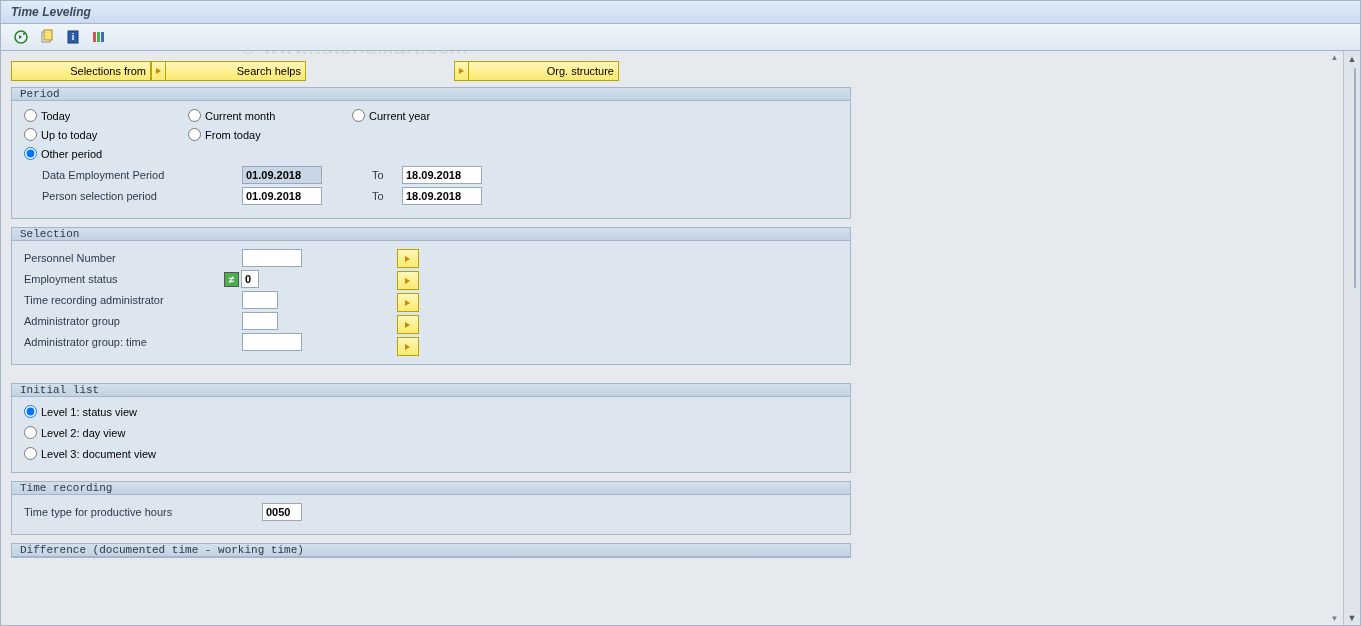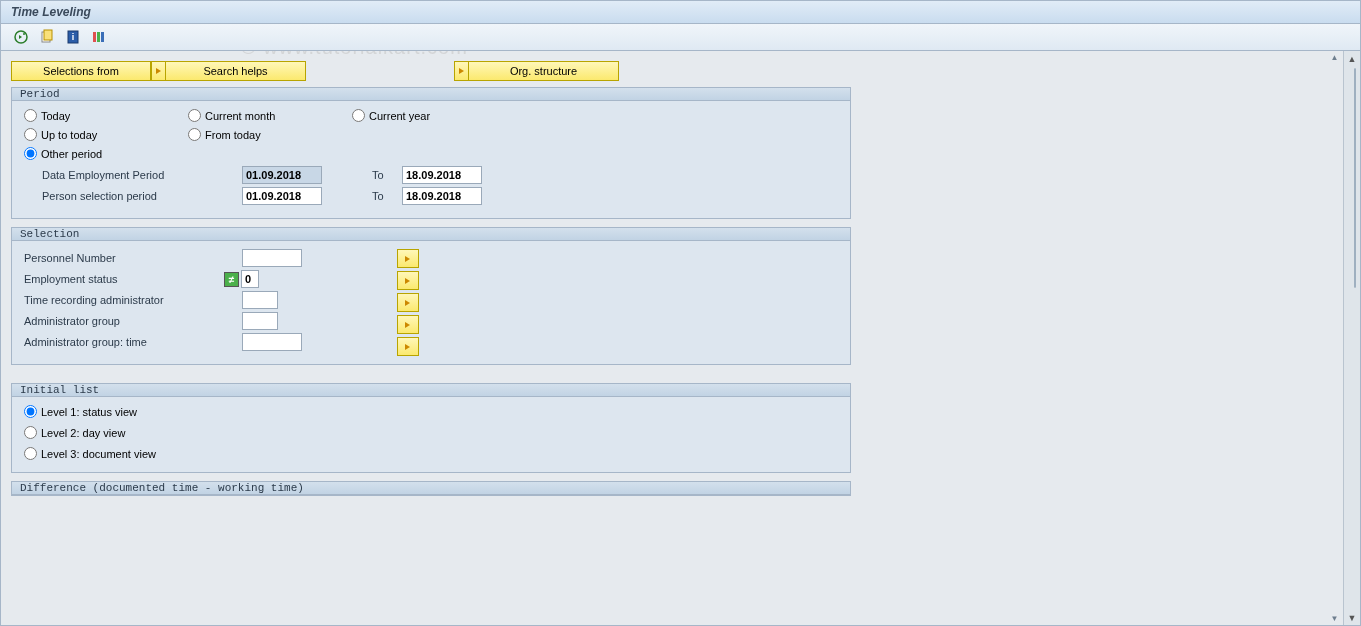--- a/index.html
+++ b/index.html
@@ -77,21 +77,21 @@
   padding: 1px 4px;
   height: 20px;
   display: flex;
   align-items: center;
   justify-content: center;
   cursor: pointer;
   position: relative;
 }
 .yellow-btn.wide { width: 140px; }
 .yellow-btn.wide2 { width: 150px; }
-.yellow-btn .label { flex:1; text-align:center; }
+.yellow-btn .label { flex:1; text-align:right; }
 .arrow-wrap {
   background: linear-gradient(#fff7b8, #fbe96e);
   border: 1px solid #b8a400;
   width:15px; height:20px;
   display:flex; align-items:center; justify-content:center;
   cursor:pointer;
 }
 .group-box {
   border: 1px solid #a6b6c8;
   background: #dde6ef;
@@ -388,20 +388,29 @@
             <input type="radio" name="initlist" style="">
             <span>Level 2: day view</span>
           </label>
           <label class="radio-item" style="margin-bottom:2px">
             <input type="radio" name="initlist" style="">
             <span>Level 3: document view</span>
           </label>
         </div>
       </div>
 
+      <div class="group-box">
+        <div class="group-title">Time recording</div>
+        <div class="group-body">
+          <div class="field-row">
+            <span class="field-label-short" style="width:238px">Time type for productive hours</span>
+            <input class="text-input w40" value="0050" style="">
+          </div>
+        </div>
+      </div>
 
       <div class="group-box" style="margin-bottom:0">
         <div class="group-title">Difference (documented time - working time)</div>
       </div>
 
     </div>
 
     <div class="scroll-indicator-r2">
       <span class="tri-up">▲</span>
       <span class="tri-down">▼</span>

